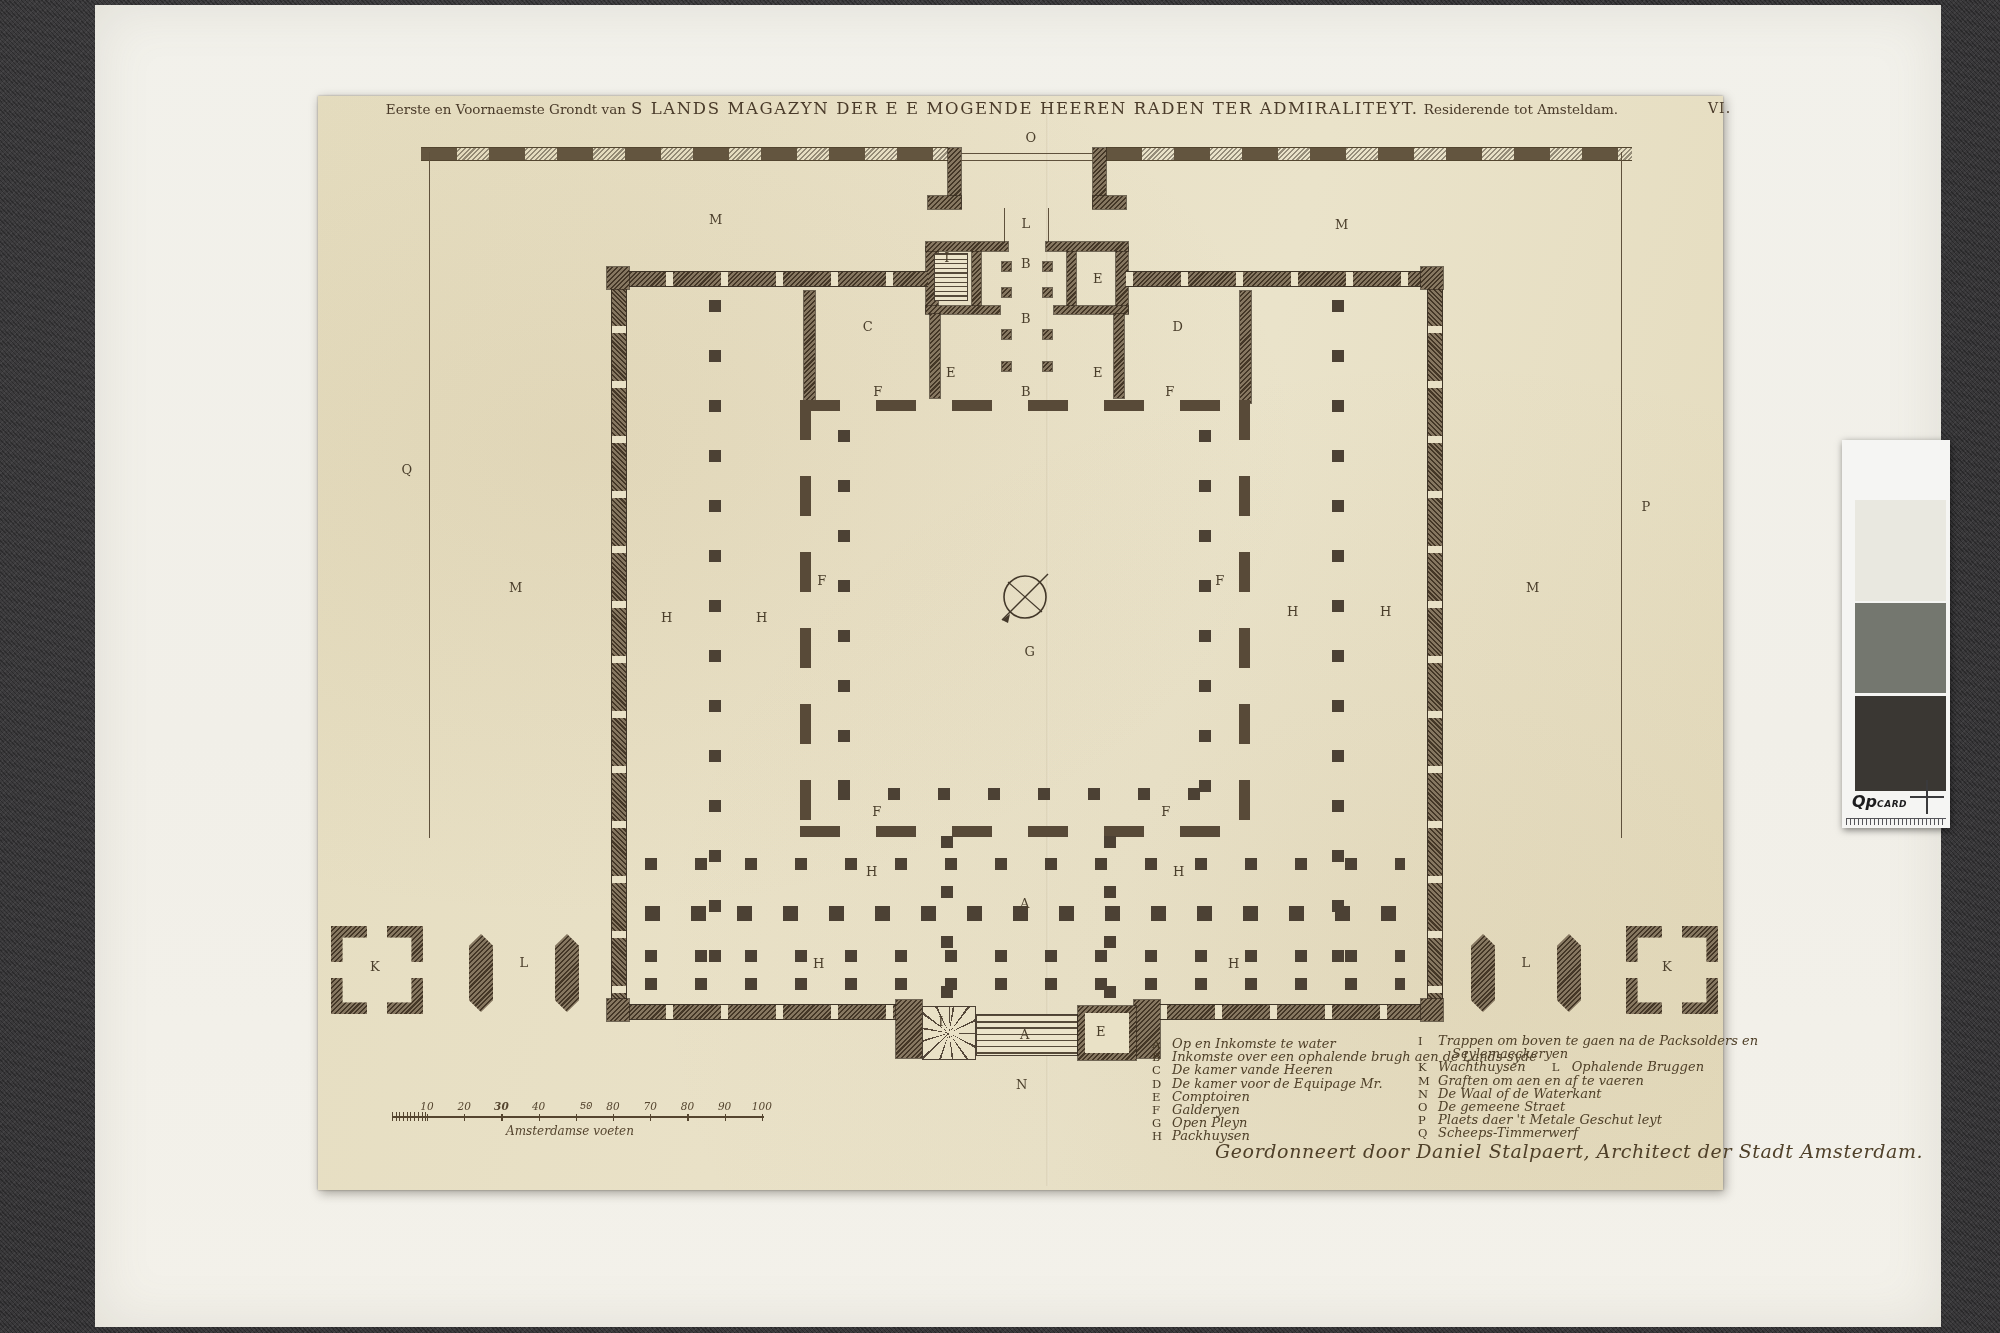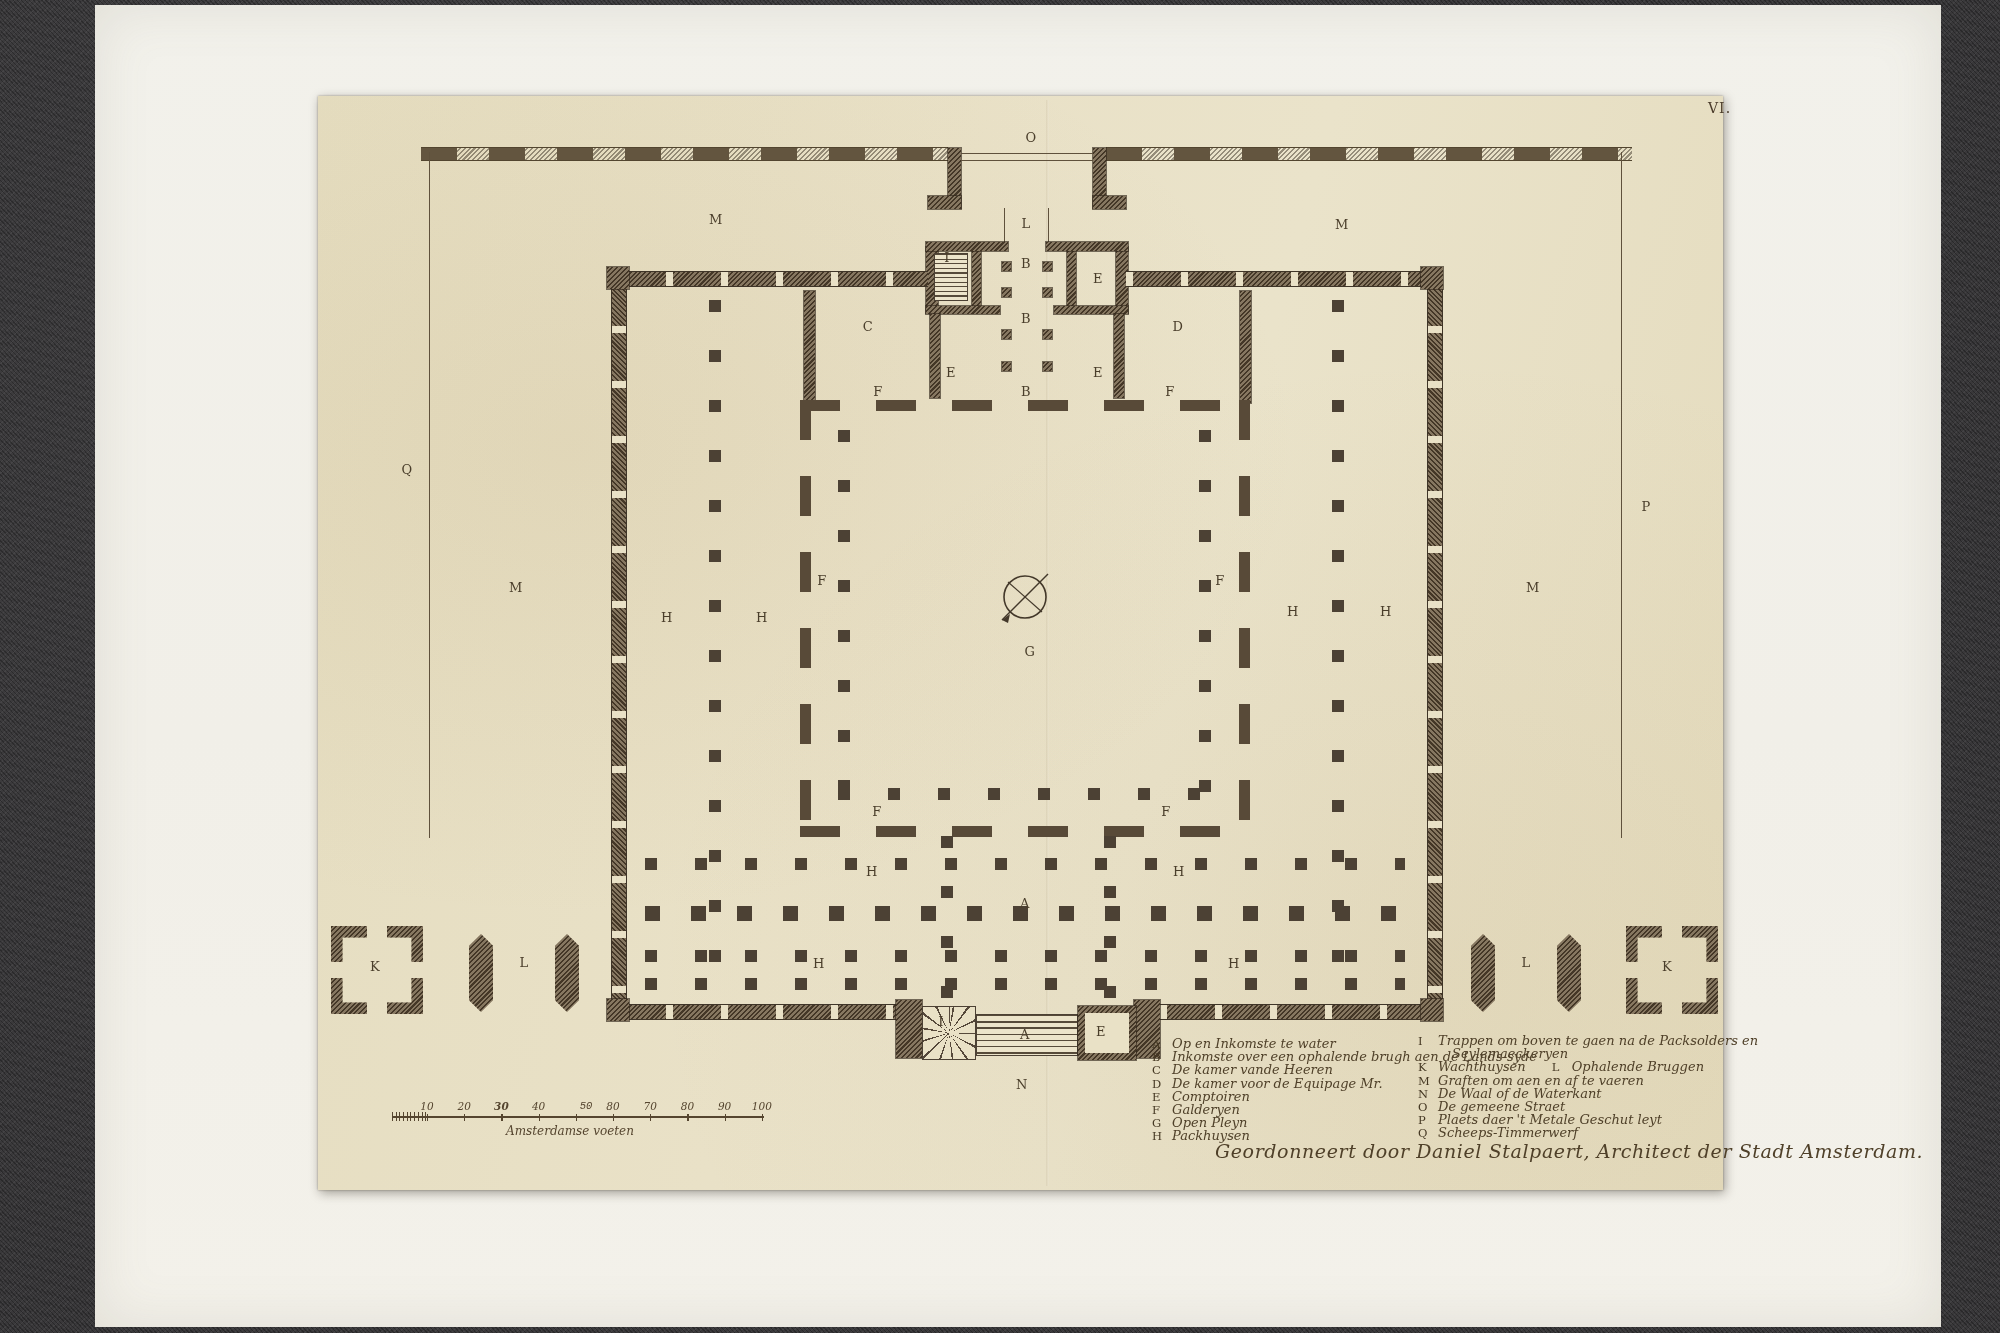--- a/index.html
+++ b/index.html
@@ -94,20 +94,25 @@
 </style>
 </head>
 <body>
 
 <div id="stage">
 
   <div class="abs mat"></div>
   <div class="abs sheet"></div>
   <div class="abs crease"></div>
 
+  <div class="abs titleline">
+    <span class="t-sm">Eerste en Voornaemste Grondt van</span>
+    <span class="t-big">S LANDS MAGAZYN DER E E MOGENDE HEEREN RADEN TER ADMIRALITEYT.</span>
+    <span class="t-sm">Residerende tot Amsteldam.</span>
+  </div>
   <div class="abs plate" style="left:1696px;top:100px;margin-left:12px;">VI.</div>
 
   <div class="abs" style="left:0;top:0;width:2000px;height:1333px;">
 
     <div class="abs quay" style="left:421px;top:147px;width:527px;height:14px;"></div>
     <div class="abs quay" style="left:1106px;top:147px;width:526px;height:14px;"></div>
 
     <div class="abs thin-v" style="left:429px;top:152px;height:686px;"></div>
     <div class="abs thin-v" style="left:1621px;top:152px;height:686px;"></div>
 
@@ -295,14 +300,22 @@
       <div class="lrow"><span class="lkey">B</span><span class="ltext">Inkomste over een ophalende brugh aen de Lands-syde</span></div>
       <div class="lrow"><span class="lkey">C</span><span class="ltext">De kamer vande Heeren</span></div>
       <div class="lrow"><span class="lkey">D</span><span class="ltext">De kamer voor de Equipage Mr.</span></div>
       <div class="lrow"><span class="lkey">E</span><span class="ltext">Comptoiren</span></div>
       <div class="lrow"><span class="lkey">F</span><span class="ltext">Galderyen</span></div>
       <div class="lrow"><span class="lkey">G</span><span class="ltext">Open Pleyn</span></div>
       <div class="lrow"><span class="lkey">H</span><span class="ltext">Packhuysen</span></div>
     </div>
   <div class="abs sig">Geordonneert door Daniel Stalpaert, Architect der Stadt Amsterdam.</div>
 
+  <div class="abs qpcard">
+    <div class="abs qpatch" id="qp0" style="top: 60px; height: 101px; background: rgb(233, 232, 224);"></div>
+    <div class="abs qpatch" id="qp1" style="top: 163px; height: 90px; background: rgb(116, 119, 111);"></div>
+    <div class="abs qpatch" id="qp2" style="top: 256px; height: 95px; background: rgb(58, 55, 51);"></div>
+    <div class="qplogo"><span>Qp</span><small>CARD</small></div>
+    <div class="qpcross"></div>
+    <div class="qpruler"></div>
+  </div>
 
 </div>
 
 </body></html>

